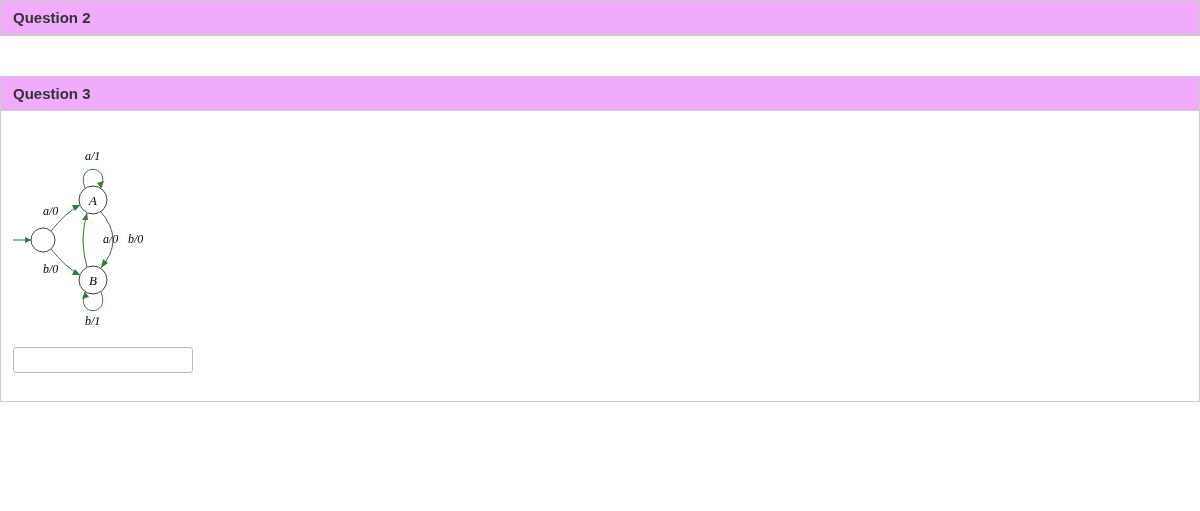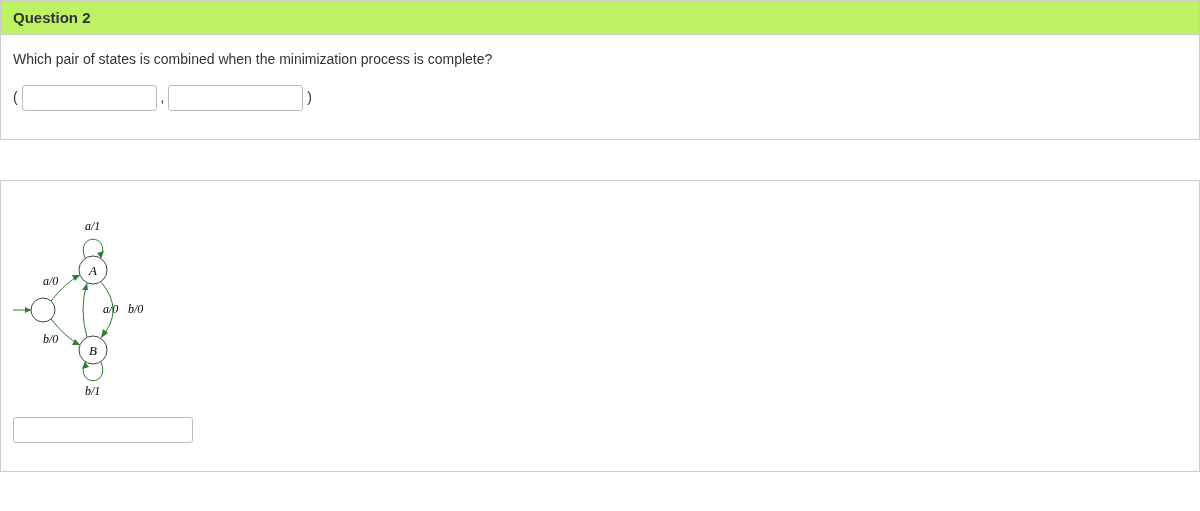--- a/index.html
+++ b/index.html
@@ -9,21 +9,21 @@
     font-size: 14px;
     color: #333;
     background: #fff;
     width: 1200px;
   }
   .question-block {
     border: 1px solid #ccc;
     margin-bottom: 40px;
   }
   .question-header {
-    background: #bef264;
+    background: #f0abfc;
     border-bottom: 1px solid #ccc;
     padding: 8px 12px;
     font-weight: bold;
     font-size: 15px;
   }
   .question-body {
     padding: 16px 12px 28px 12px;
   }
   .question-body .prompt {
     margin: 0 0 18px 0;
@@ -60,33 +60,26 @@
   .edge { fill: none; stroke: #2e7d32; stroke-width: 1; }
   .arrowhead { fill: #2e7d32; }
 </style>
 </head>
 <body>
 
 <div class="question-block">
   <div class="question-header">
     <span>Question 2</span>
   </div>
-  <div class="question-body">
-    <p class="prompt">Which pair of states is combined when the minimization process is complete?</p>
-    <div class="pair-row">
-      <span>(</span>
-      <input type="text" style="">
-      <span>,</span>
-      <input type="text" style="">
-      <span>)</span>
-    </div>
-  </div>
 </div>
 
 <div class="question-block">
+  <div class="question-header">
+    <span>Question 3</span>
+  </div>
   <div class="question-body">
 
     <div class="diagram-wrap">
       <svg width="170" height="190" viewBox="0 0 170 190">
 
         <line class="edge" x1="0" y1="105" x2="18" y2="105"></line>
         <polygon class="arrowhead" points="18,105 12,102 12,108"></polygon>
 
         <circle class="state-circle" cx="30" cy="105" r="12"></circle>
 

